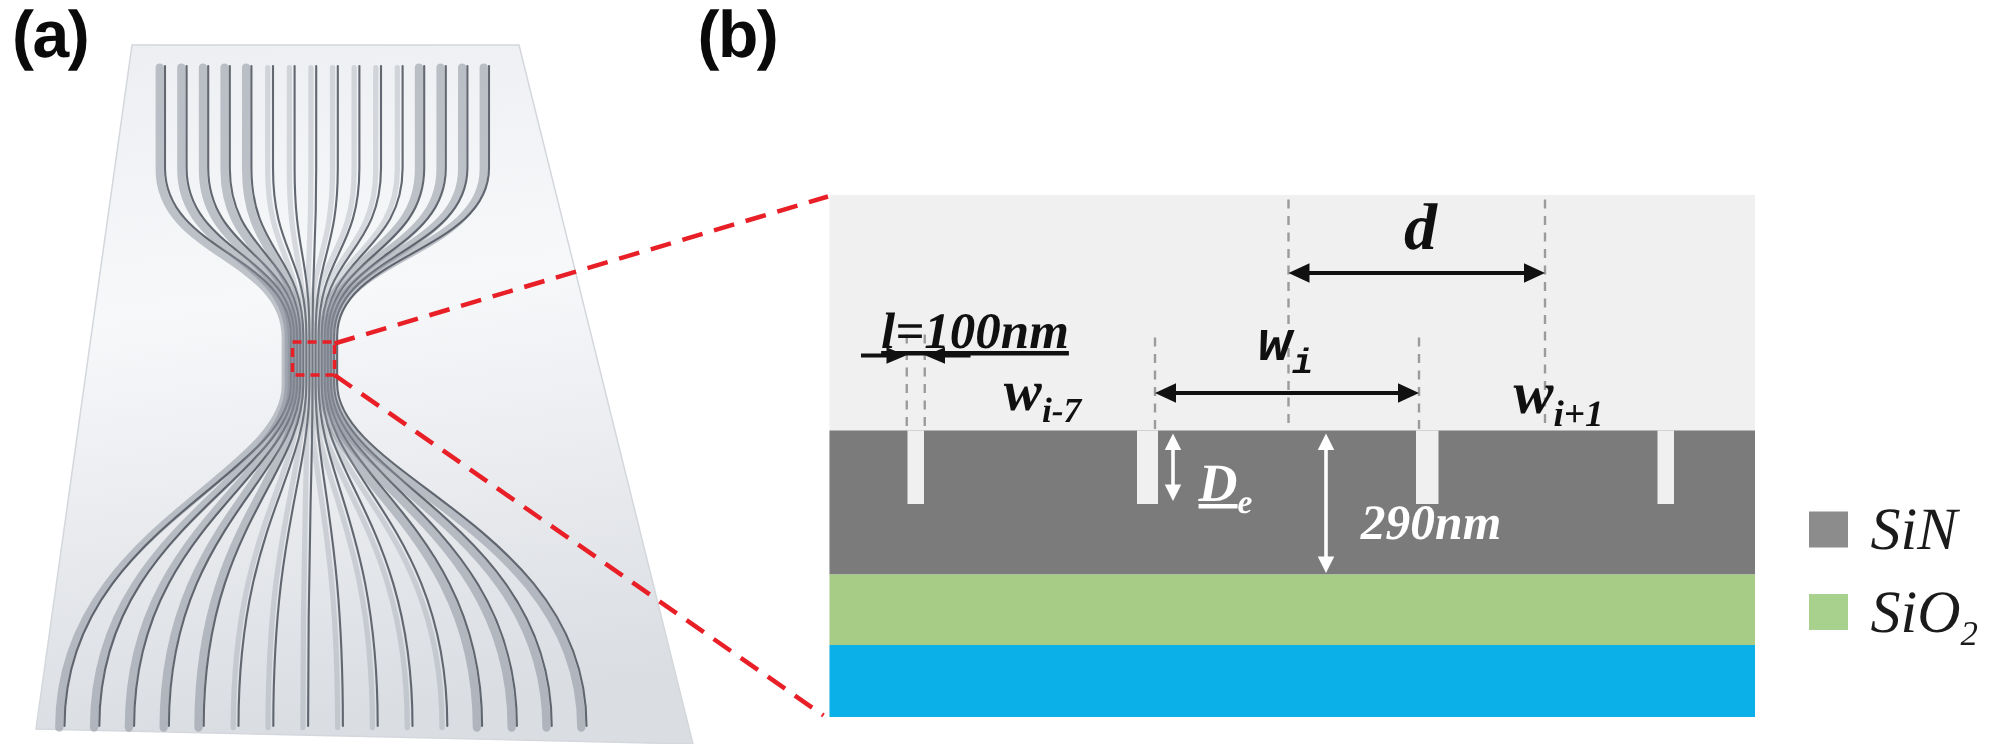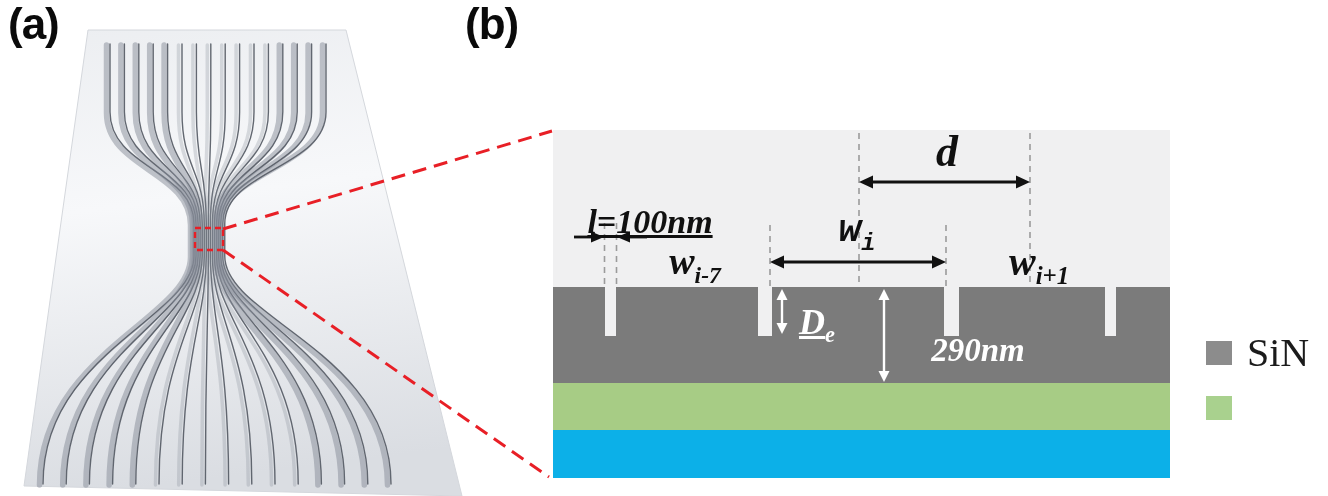--- a/index.html
+++ b/index.html
@@ -42,28 +42,28 @@
     color:#101010;white-space:nowrap;line-height:1;
   }
   .dim-label sub{font-size:62%;font-style:italic;line-height:0;}
   .dim-label.white{color:#ffffff;}
   #lab-d   {left:394px;top:22px; font-size:44px;}
   #lab-l   {left:97px; top:92px; font-size:34px;text-decoration:underline;}
   #lab-wprev{left:142px;top:131px;font-size:38px;}
   #lab-wi  {left:304px;top:101px;font-size:38px;font-family:Liberation Mono, monospace;}
   #lab-wnext{left:486px;top:132px;font-size:40px;}
   #lab-de  {left:264px;top:192px;font-size:36px;text-decoration:underline;}
-  #lab-290 {left:425px;top:220px;font-size:33px;}
+  #lab-290 {left:401px;top:220px;font-size:33px;}
 
   
   #legend{position:absolute;left:1206px;top:330px;}
   .legend-row{display:flex;align-items:center;height:46px;margin-bottom:9px;}
   .legend-swatch{width:26px;height:24px;margin-right:15px;flex:none;}
   .legend-text{
-    font-family:"Liberation Serif",serif;font-size:40px;
+    font-family:"Liberation Serif",serif;font-style:italic;font-size:40px;
     color:#1b1b1b;line-height:1;white-space:nowrap;
   }
   .legend-text sub{font-size:58%;line-height:0;}
   .legend-row:nth-child(3) .legend-text{padding-left:10px;}
 </style>
 </head>
 <body>
 
 <div class="stage">
 
@@ -184,16 +184,17 @@
     <div class="dim-label white" id="lab-290">290nm</div>
   </div>
 
   <div id="legend">
     <div class="legend-row">
       <div class="legend-swatch" style="background-color: rgb(140, 140, 140);"></div>
       <div class="legend-text"><span>SiN</span><sub></sub></div>
     </div>
     <div class="legend-row">
       <div class="legend-swatch" style="background-color: rgb(169, 209, 142);"></div>
+      <div class="legend-text"><span>SiO</span><sub>2</sub></div>
     </div>
   </div>
 
 </div>
 
 </body></html>

